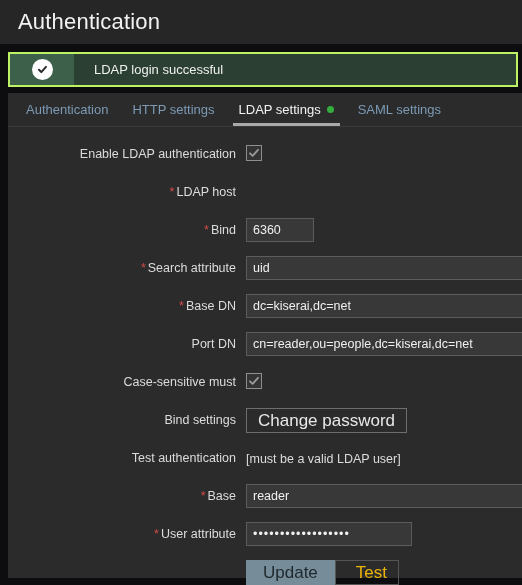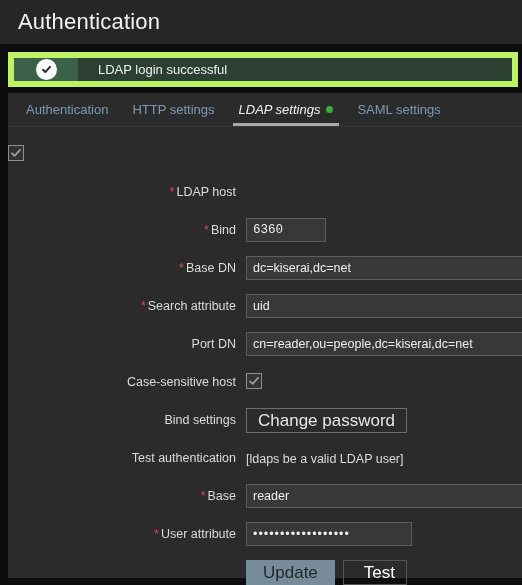--- a/index.html
+++ b/index.html
@@ -29,21 +29,21 @@
 
   
   .banner-wrap {
     background: #0d0d0f;
     padding: 8px 0 6px 8px;
   }
   .banner {
     display: flex;
     align-items: stretch;
     background: #2c3f33;
-    border: 6px solid #bef264;
+    border: 2px solid #bef264;
     height: 35px;
     margin-right: 4px;
   }
   .banner-icon-cell {
     width: 64px;
     background: #3c6049;
     display: flex;
     align-items: center;
     justify-content: center;
     flex: 0 0 64px;
@@ -88,21 +88,20 @@
     padding: 0 12px 9px 12px;
     white-space: nowrap;
     cursor: pointer;
     display: flex;
     align-items: center;
     gap: 6px;
   }
   .tab:first-child { padding-left: 0; }
   .tab.active {
     color: #f2f2f2;
-    font-style: italic;
   }
   .tab.active::after {
     content: "";
     position: absolute;
     left: 6px; right: 6px; bottom: 0;
     height: 3px;
     background: #a9a9a9;
   }
   .tab-dot {
     width: 7px; height: 7px;
@@ -138,21 +137,21 @@
     background: #383838;
     border: 1px solid #5c5c5c;
     color: #f0f0f0;
     font-family: "Liberation Sans", sans-serif;
     font-size: 12.5px;
     height: 24px;
     padding: 0 6px;
     outline: none;
   }
   input.wide { width: 300px; }
-  input.port { width: 80px; font-family: Liberation Mono, monospace; }
+  input.port { width: 68px; }
   input.pwd  { width: 166px; letter-spacing: 1px; }
 
   .checkbox {
     width: 16px; height: 16px;
     background: #333333;
     border: 1px solid #8f8f8f;
     display: inline-flex;
     align-items: center;
     justify-content: center;
   }
@@ -169,32 +168,31 @@
     cursor: pointer;
     line-height: 23px;
   }
   .btn-primary {
     background: #768d99;
     border: 1px solid #768d99;
     color: #20292e;
     padding: 0 16px;
   }
   .btn-disabled {
-    color: #ffffff;
+    color: #eab308;
     border-color: #555555;
     cursor: default;
     padding-left: 20px;
   }
   .static-text {
     color: #dcdcdc;
     font-size: 12.5px;
   }
   .actions {
     display: flex;
-    gap: 8px;
     align-items: center;
   }
   .row-actions .label { width: 238px; flex: 0 0 238px; }
 </style>
 </head>
 <body>
 
 <div class="page-header">
   <h1 class="page-title">Authentication</h1>
 </div>
@@ -226,20 +224,21 @@
       <span class="tab-dot"></span>
     </div>
     <div class="tab">
       <span>SAML settings</span>
     </div>
   </div>
 
   <div class="form">
 
     <div class="row">
+      <div class="label">Enable LDAP authentication</div>
       <div class="field">
         <span class="checkbox">
           <svg width="12" height="12" viewBox="0 0 12 12">
             <path d="M2 6.3 L4.6 8.9 L10 2.8" stroke="#9a9a9a" stroke-width="1.8" fill="none" stroke-linecap="round" stroke-linejoin="round"></path>
           </svg>
         </span>
       </div>
     </div>
 
     <div class="row">
@@ -247,62 +246,62 @@
     </div>
 
     <div class="row">
       <div class="label"><span class="req">*</span><span>Bind</span></div>
       <div class="field">
         <input class="txt port" type="text" value="6360" style="">
       </div>
     </div>
 
     <div class="row">
+      <div class="label"><span class="req">*</span><span>Search attribute</span></div>
+      <div class="field">
+        <input class="txt wide" type="text" value="uid" style="">
+      </div>
+    </div>
+
+    <div class="row">
       <div class="label"><span class="req">*</span><span>Base DN</span></div>
       <div class="field">
         <input class="txt wide" type="text" value="dc=kiserai,dc=net" style="">
       </div>
     </div>
 
     <div class="row">
-      <div class="label"><span class="req">*</span><span>Search attribute</span></div>
-      <div class="field">
-        <input class="txt wide" type="text" value="uid" style="">
-      </div>
-    </div>
-
-    <div class="row">
       <div class="label">Port DN</div>
       <div class="field">
         <input class="txt wide" type="text" value="cn=reader,ou=people,dc=kiserai,dc=net" style="">
       </div>
     </div>
 
     <div class="row">
-      <div class="label">Case-sensitive host</div>
+      <div class="label">Case-sensitive must</div>
       <div class="field">
         <span class="checkbox">
           <svg width="12" height="12" viewBox="0 0 12 12">
             <path d="M2 6.3 L4.6 8.9 L10 2.8" stroke="#9a9a9a" stroke-width="1.8" fill="none" stroke-linecap="round" stroke-linejoin="round"></path>
           </svg>
         </span>
       </div>
     </div>
 
     <div class="row">
       <div class="label">Bind settings</div>
       <div class="field">
         <button class="btn">Change password</button>
       </div>
     </div>
 
     <div class="row">
       <div class="label">Test authentication</div>
       <div class="field">
-        <span class="static-text">[ldaps be a valid LDAP user]</span>
+        <span class="static-text">[must be a valid LDAP user]</span>
       </div>
     </div>
 
     <div class="row">
       <div class="label"><span class="req">*</span><span>Base</span></div>
       <div class="field">
         <input class="txt wide" type="text" value="reader" style="">
       </div>
     </div>
 

